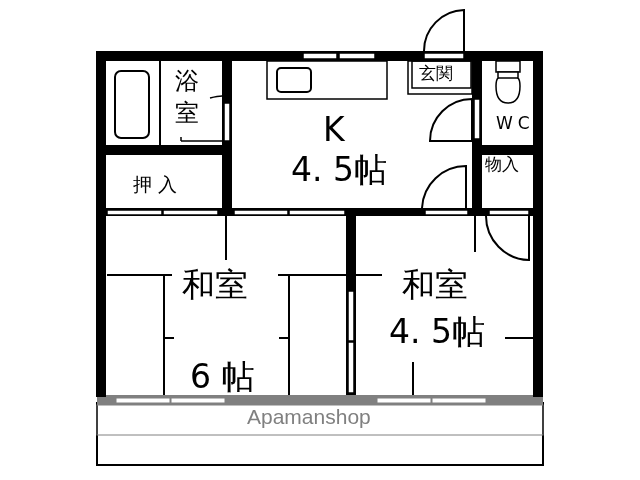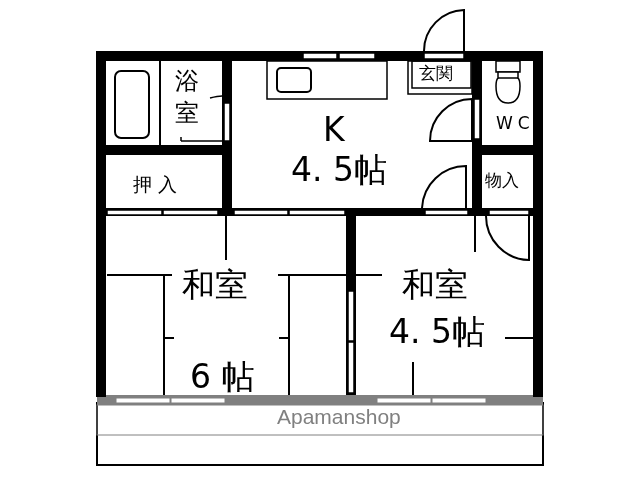--- a/index.html
+++ b/index.html
@@ -4,21 +4,21 @@
 <style>
   html,body{margin:0;padding:0;background:#ffffff;}
   body{width:640px;height:480px;overflow:hidden;position:relative;font-family:"DejaVu Sans","Liberation Sans",sans-serif;}
   #plan{position:absolute;left:0;top:0;width:640px;height:480px;}
   .lbl{position:absolute;color:#000;white-space:nowrap;line-height:1;text-align:center;}
   .jp{font-family:"DejaVu Sans",sans-serif;}
   .big{font-size:33px;}
   .med{font-size:24px;}
   .sm{font-size:19px;}
   .xs{font-size:17px;}
-  .wm{position:absolute;color:#808080;font-family:"Liberation Sans",sans-serif;font-size:21px;line-height:1;margin-left:30px;}
+  .wm{position:absolute;color:#808080;font-family:"Liberation Sans",sans-serif;font-size:21px;line-height:1;}
 </style>
 </head>
 <body>
 
 <svg id="plan" viewBox="0 0 640 480" xmlns="http://www.w3.org/2000/svg">
 
   <g>
     <rect x="97" y="403" width="446" height="62" fill="#fff" stroke="#000" stroke-width="2"></rect>
     <rect x="97" y="395" width="446" height="10" fill="#808080"></rect>
     <rect x="97" y="405" width="446" height="30" fill="none" stroke="#808080" stroke-width="1"></rect>
@@ -103,18 +103,18 @@
   </g>
 </svg>
 
 <div class="lbl jp med" style="left:175px;top:69px;">浴</div>
 <div class="lbl jp med" style="left:175px;top:101px;">室</div>
 <div class="lbl jp sm" style="left:133px;top:175px;letter-spacing:6px;text-align:right;">押入</div>
 <div class="lbl big" style="left:323px;top:113px;">K</div>
 <div class="lbl jp big" style="left:291px;top:153px;">4. 5帖</div>
 <div class="lbl jp xs" style="left:419px;top:65px;">玄関</div>
 <div class="lbl xs" style="left:486px;top:115px;letter-spacing:5px;margin-left:10px;">WC</div>
-<div class="lbl jp xs" style="left:485px;top:172px;text-align:center;">物入</div>
+<div class="lbl jp xs" style="left:485px;top:156px;text-align:center;">物入</div>
 <div class="lbl jp big" style="left:182px;top:268px;">和室</div>
 <div class="lbl jp big" style="left:190px;top:315px;margin-top:45px;">6 帖</div>
 <div class="lbl jp big" style="left:402px;top:268px;">和室</div>
 <div class="lbl jp big" style="left:389px;top:315px;">4. 5帖</div>
 <div class="wm" style="left:247px;top:406px;">Apamanshop</div>
 
 </body></html>

